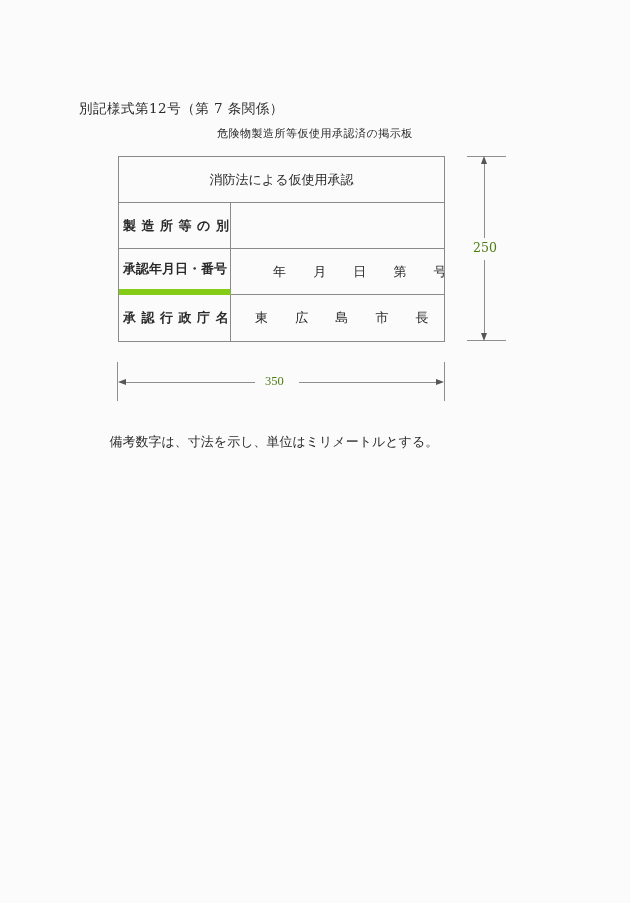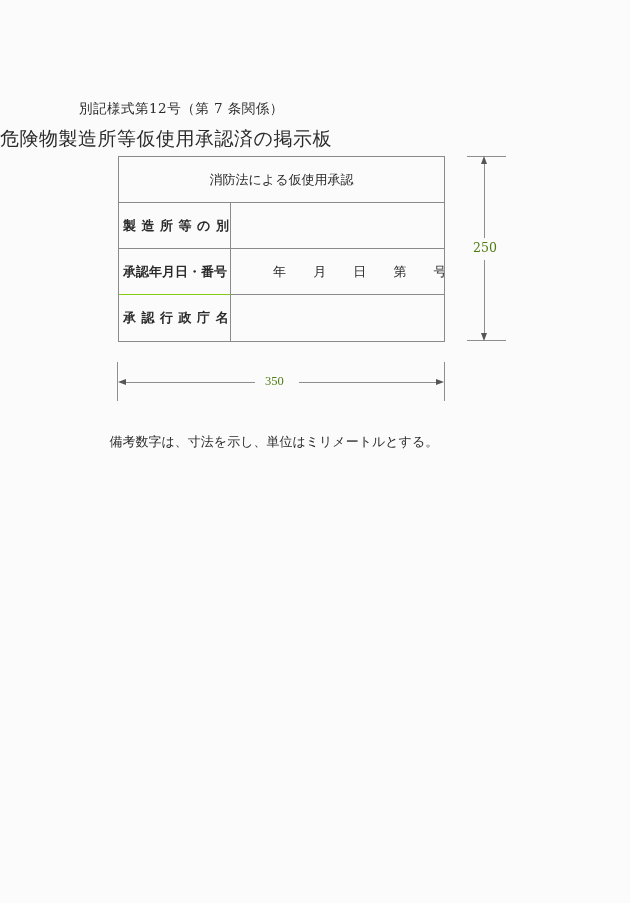--- a/index.html
+++ b/index.html
@@ -22,21 +22,22 @@
     top: 100px;
     font-size: 13.5px;
     letter-spacing: 0.5px;
     white-space: pre;
   }
   .board-heading {
     position: absolute;
     left: 0;
     top: 126px;
     width: 630px;
-    font-size: 19px;
+    text-align: center;
+    font-size: 11px;
     letter-spacing: 0.5px;
   }
   
   .signboard {
     position: absolute;
     left: 118px;
     top: 156px;
     width: 327px;
     box-sizing: border-box;
     border: 1px solid #8a8a8a;
@@ -117,24 +118,25 @@
   <div class="form-number">別記様式第12号（第 7 条関係）</div>
 
   <div class="board-heading">危険物製造所等仮使用承認済の掲示板</div>
 
   <div class="signboard">
     <div class="cell board-title">消防法による仮使用承認</div>
 
     <div class="cell label-cell row-label" style="border-bottom:1px solid #8a8a8a">製 造 所 等 の 別</div>
     <div class="cell value-cell" style="border-bottom:1px solid #8a8a8a"></div>
 
-    <div class="cell label-cell row-label" style="border-bottom:1px solid #84cc16">承認年月日・番号</div>
+    <div class="cell label-cell row-label" style="border-bottom:6px solid #84cc16">承認年月日・番号</div>
     <div class="cell value-cell value-approval-date" style="border-bottom:1px solid #8a8a8a">年 月 日 第 号</div>
 
     <div class="cell label-cell row-label">承 認 行 政 庁 名</div>
+    <div class="cell value-cell value-authority">東 広 島 市 長</div>
   </div>
 
   <div>
     <div class="dim-tick" style="left:467px; top:156px; width:39px; height:1px;"></div>
     <div class="dim-tick" style="left:467px; top:340px; width:39px; height:1px;"></div>
     <div class="dim-line" style="left:484px; top:163px; width:1px; height:75px;"></div>
     <div class="dim-line" style="left:484px; top:260px; width:1px; height:74px;"></div>
     <div class="arrow arrow-up" style="left:481px; top:156px;"></div>
     <div class="arrow arrow-down" style="left:481px; top:333px;"></div>
     <div class="dim-label" style="left:473px; top:240px;">250</div>

